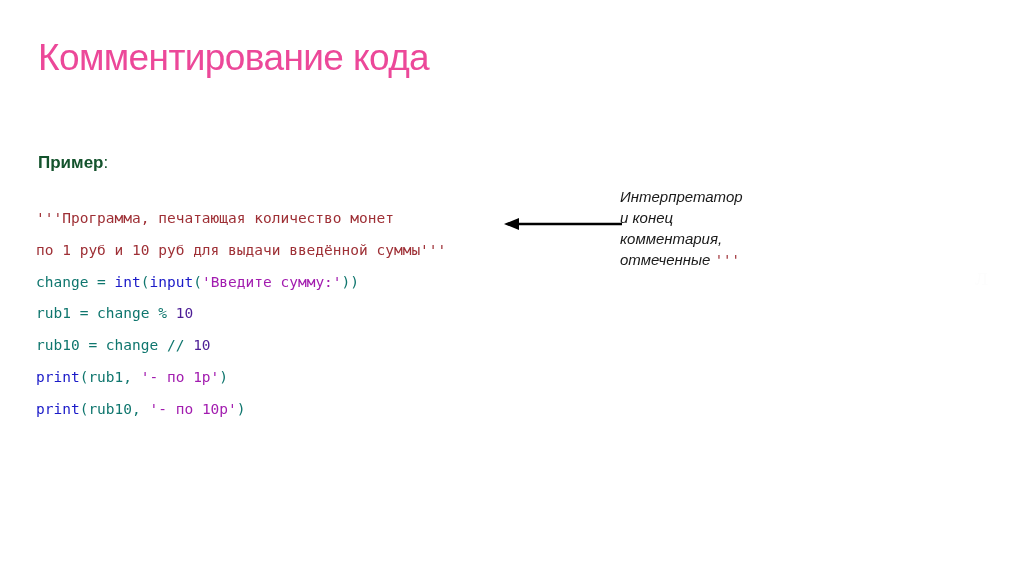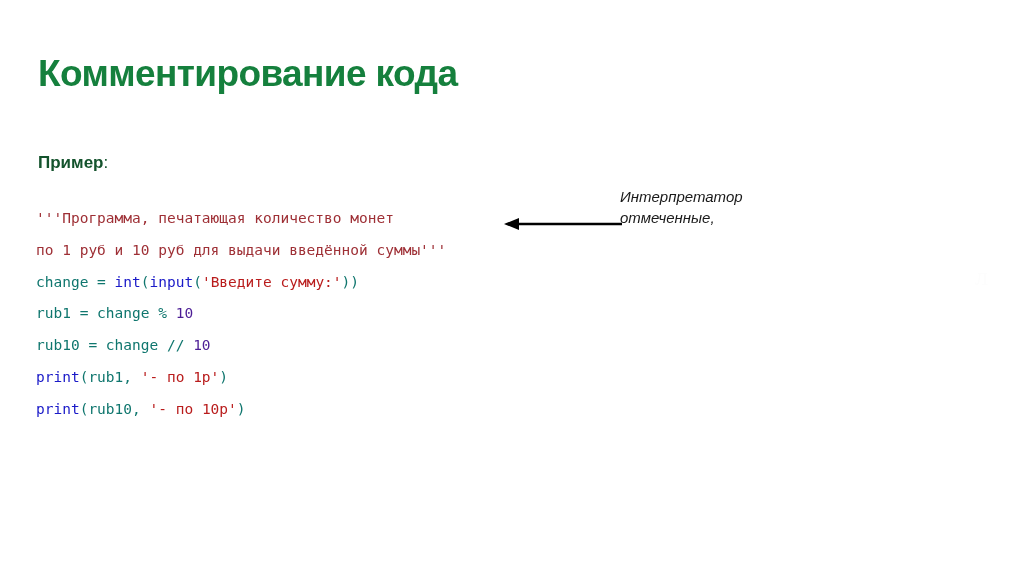--- a/index.html
+++ b/index.html
@@ -20,26 +20,26 @@
   .slide {
     position: absolute;
     inset: 0;
     background: #ffffff;
   }
 
   
   .slide-title {
     position: absolute;
     left: 38px;
-    top: 28px;
+    top: 12px;
     font-family: "Liberation Sans", sans-serif;
     font-size: 37px;
-    font-weight: bold;
+    font-weight: normal;
     letter-spacing: -0.6px;
-    color: #15803d;
+    color: #ec4899;
     white-space: nowrap;
   }
 
   
   .example-label {
     position: absolute;
     left: 38px;
     top: 153px;
     font-family: "Liberation Sans", sans-serif;
     font-size: 17px;
@@ -57,21 +57,21 @@
     font-family: "DejaVu Sans Mono", "Liberation Mono", monospace;
     font-size: 14.5px;
     line-height: 31.8px;
     color: #111111;
     white-space: pre;
   }
   .code-line { white-space: pre; }
 
   .tok-plain   { color: #0f766e; }
   .tok-kw      { color: #1a1ac8; }   
-  .tok-str     { color: #b91c1c; margin-top: 17px; }   
+  .tok-str     { color: #a21caf; margin-top: 17px; }   
   .tok-num     { color: #4c1d95; }   
   .tok-comment { color: #9e2f35; }
 
   
   .arrow {
     position: absolute;
     left: 500px;
     top: 212px;
     width: 124px;
     height: 24px;
@@ -122,18 +122,20 @@
 
   <div class="code-block"><div class="code-line"><span class="tok-comment">'''Программа, печатающая количество монет</span></div><div class="code-line"><span class="tok-comment">по 1 руб и 10 руб для выдачи введённой суммы'''</span></div><div class="code-line"><span class="tok-plain">change = </span><span class="tok-kw">int</span><span class="tok-plain">(</span><span class="tok-kw">input</span><span class="tok-plain">(</span><span class="tok-str">'Введите сумму:'</span><span class="tok-plain">))</span></div><div class="code-line"><span class="tok-plain">rub1 = change % </span><span class="tok-num">10</span></div><div class="code-line"><span class="tok-plain">rub10 = change // </span><span class="tok-num">10</span></div><div class="code-line"><span class="tok-kw">print</span><span class="tok-plain">(rub1, </span><span class="tok-str">'- по 1р'</span><span class="tok-plain">)</span></div><div class="code-line"><span class="tok-kw">print</span><span class="tok-plain">(rub10, </span><span class="tok-str">'- по 10р'</span><span class="tok-plain">)</span></div></div>
 
   <svg class="arrow" viewBox="0 0 124 24" xmlns="http://www.w3.org/2000/svg">
     <line x1="16" y1="12" x2="122" y2="12" stroke="#000000" stroke-width="2.4"></line>
     <polygon points="4,12 19,6 19,18" fill="#000000"></polygon>
   </svg>
 
   <div class="annotation">
       <div class="ann-line">Интерпретатор</div>
-      <div class="ann-line">отмеченные,</div>
+      <div class="ann-line">и конец</div>
+      <div class="ann-line">комментария,</div>
+      <div class="ann-line"><span>отмеченные </span><span class="quotes">'''</span></div>
     </div>
 
   <div class="watermark">л</div>
 
 </div>
 
 </body></html>

